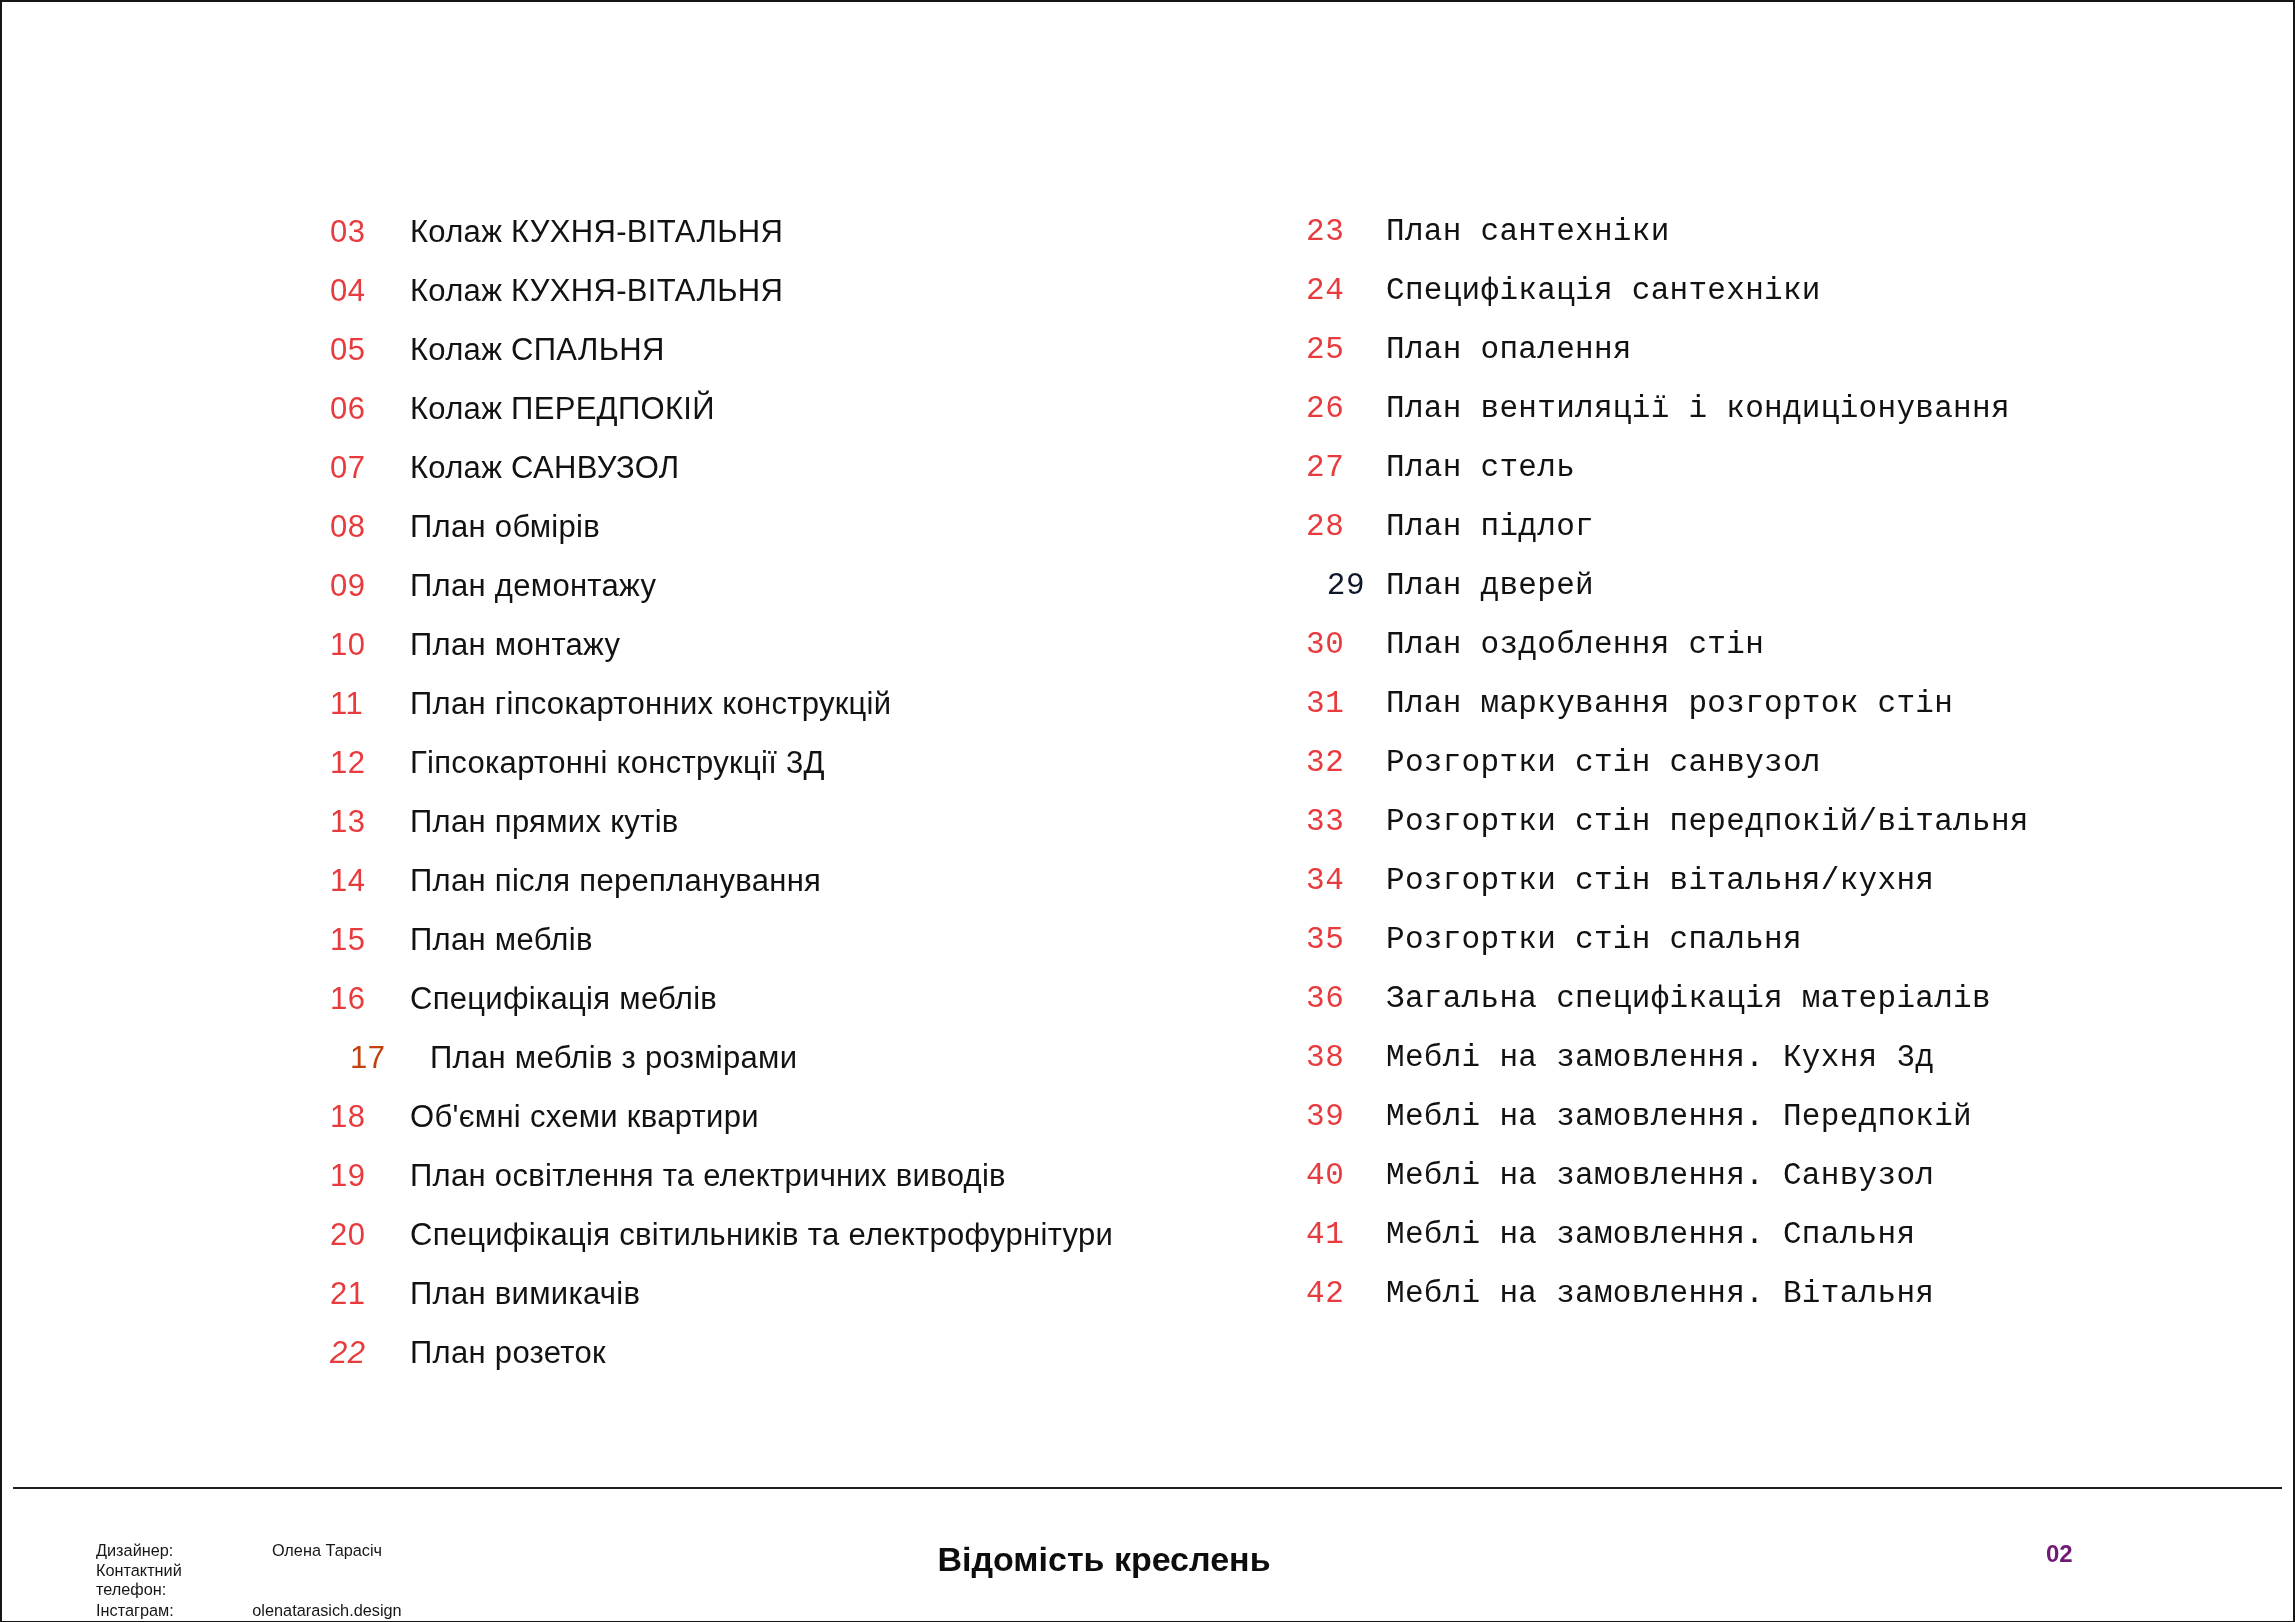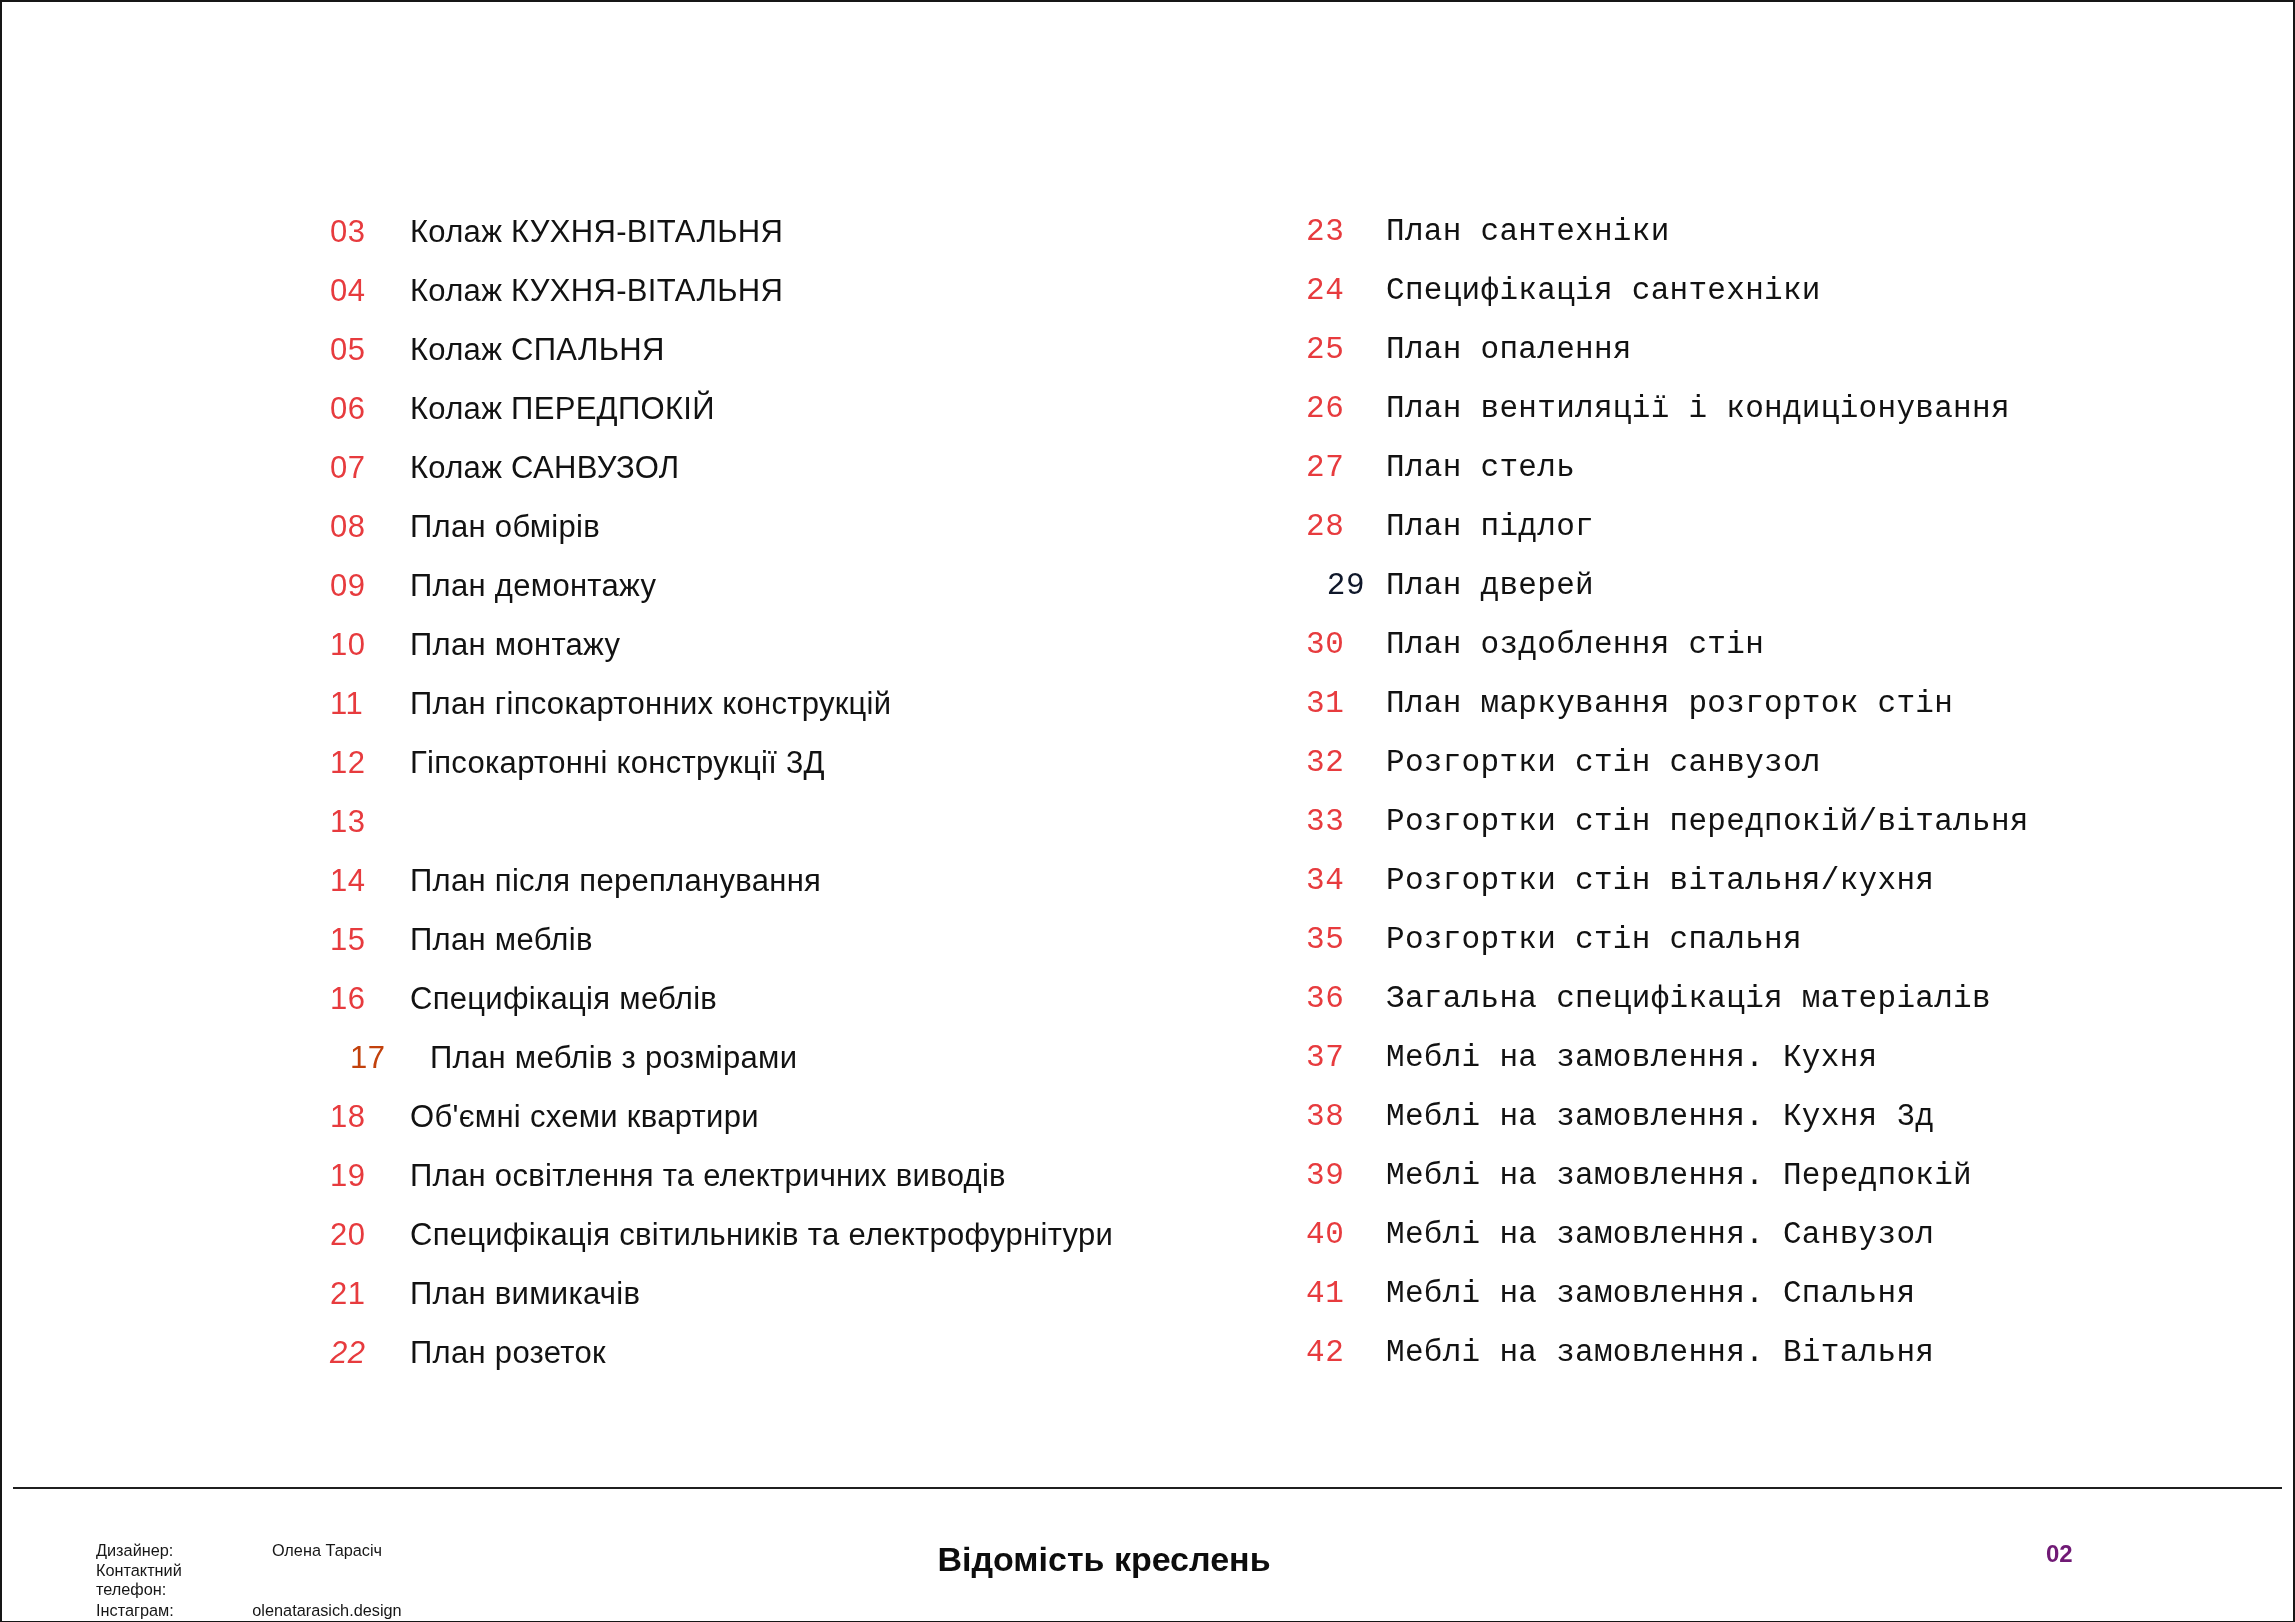--- a/index.html
+++ b/index.html
@@ -127,20 +127,21 @@
       <div class="row">
         <span class="num" style="color: rgb(231, 59, 62);">11</span>
         <span class="lbl">План гіпсокартонних конструкцій</span>
       </div>
       <div class="row">
         <span class="num" style="color: rgb(231, 59, 62);">12</span>
         <span class="lbl">Гіпсокартонні конструкції 3Д</span>
       </div>
       <div class="row">
         <span class="num" style="color: rgb(231, 59, 62);">13</span>
+        <span class="lbl">План прямих кутів</span>
       </div>
       <div class="row">
         <span class="num" style="color: rgb(231, 59, 62);">14</span>
         <span class="lbl">План після перепланування</span>
       </div>
       <div class="row">
         <span class="num" style="color: rgb(231, 59, 62);">15</span>
         <span class="lbl">План меблів</span>
       </div>
       <div class="row">
@@ -221,24 +222,20 @@
         <span class="num" style="color: rgb(231, 59, 62);">34</span>
         <span class="lbl">Розгортки стін вітальня/кухня</span>
       </div>
       <div class="row">
         <span class="num" style="color: rgb(231, 59, 62);">35</span>
         <span class="lbl">Розгортки стін спальня</span>
       </div>
       <div class="row">
         <span class="num" style="color: rgb(231, 59, 62);">36</span>
         <span class="lbl">Загальна специфікація матеріалів</span>
-      </div>
-      <div class="row">
-        <span class="num" style="color: rgb(231, 59, 62);">37</span>
-        <span class="lbl">Меблі на замовлення. Кухня</span>
       </div>
       <div class="row">
         <span class="num" style="color: rgb(231, 59, 62);">38</span>
         <span class="lbl">Меблі на замовлення. Кухня 3д</span>
       </div>
       <div class="row">
         <span class="num" style="color: rgb(231, 59, 62);">39</span>
         <span class="lbl">Меблі на замовлення. Передпокій</span>
       </div>
       <div class="row">

